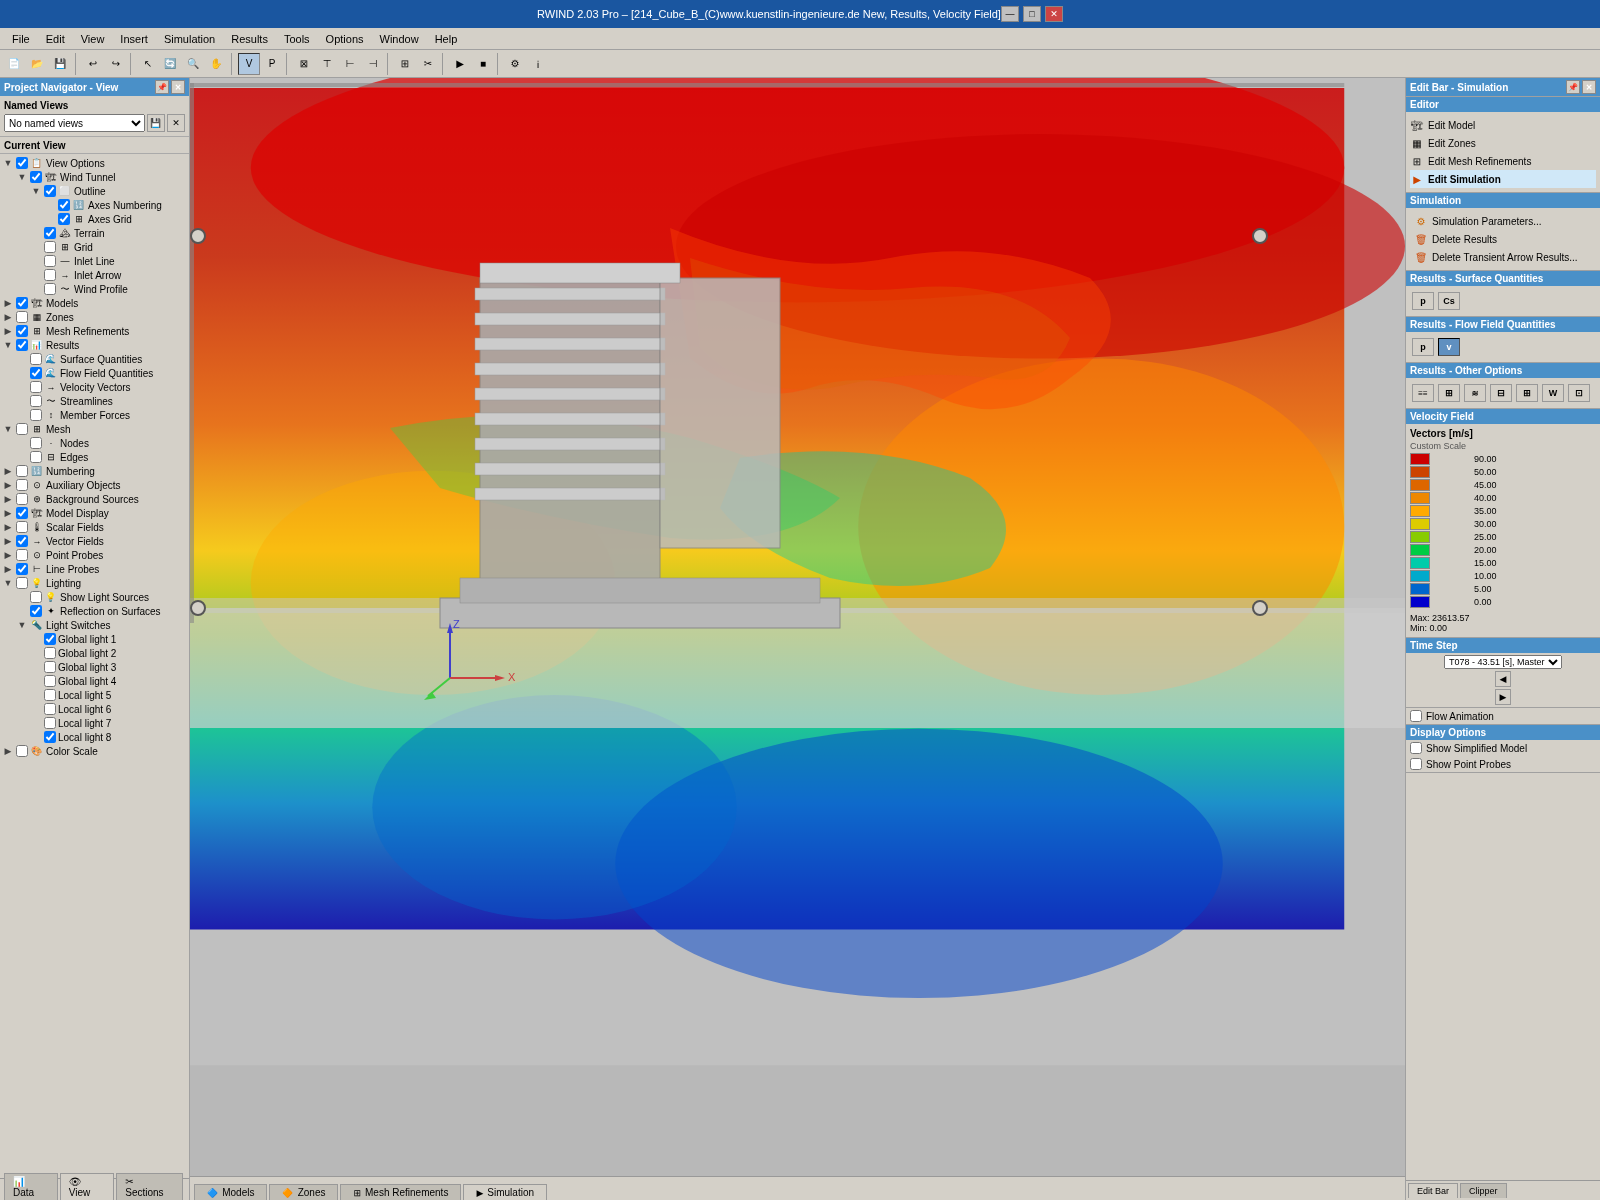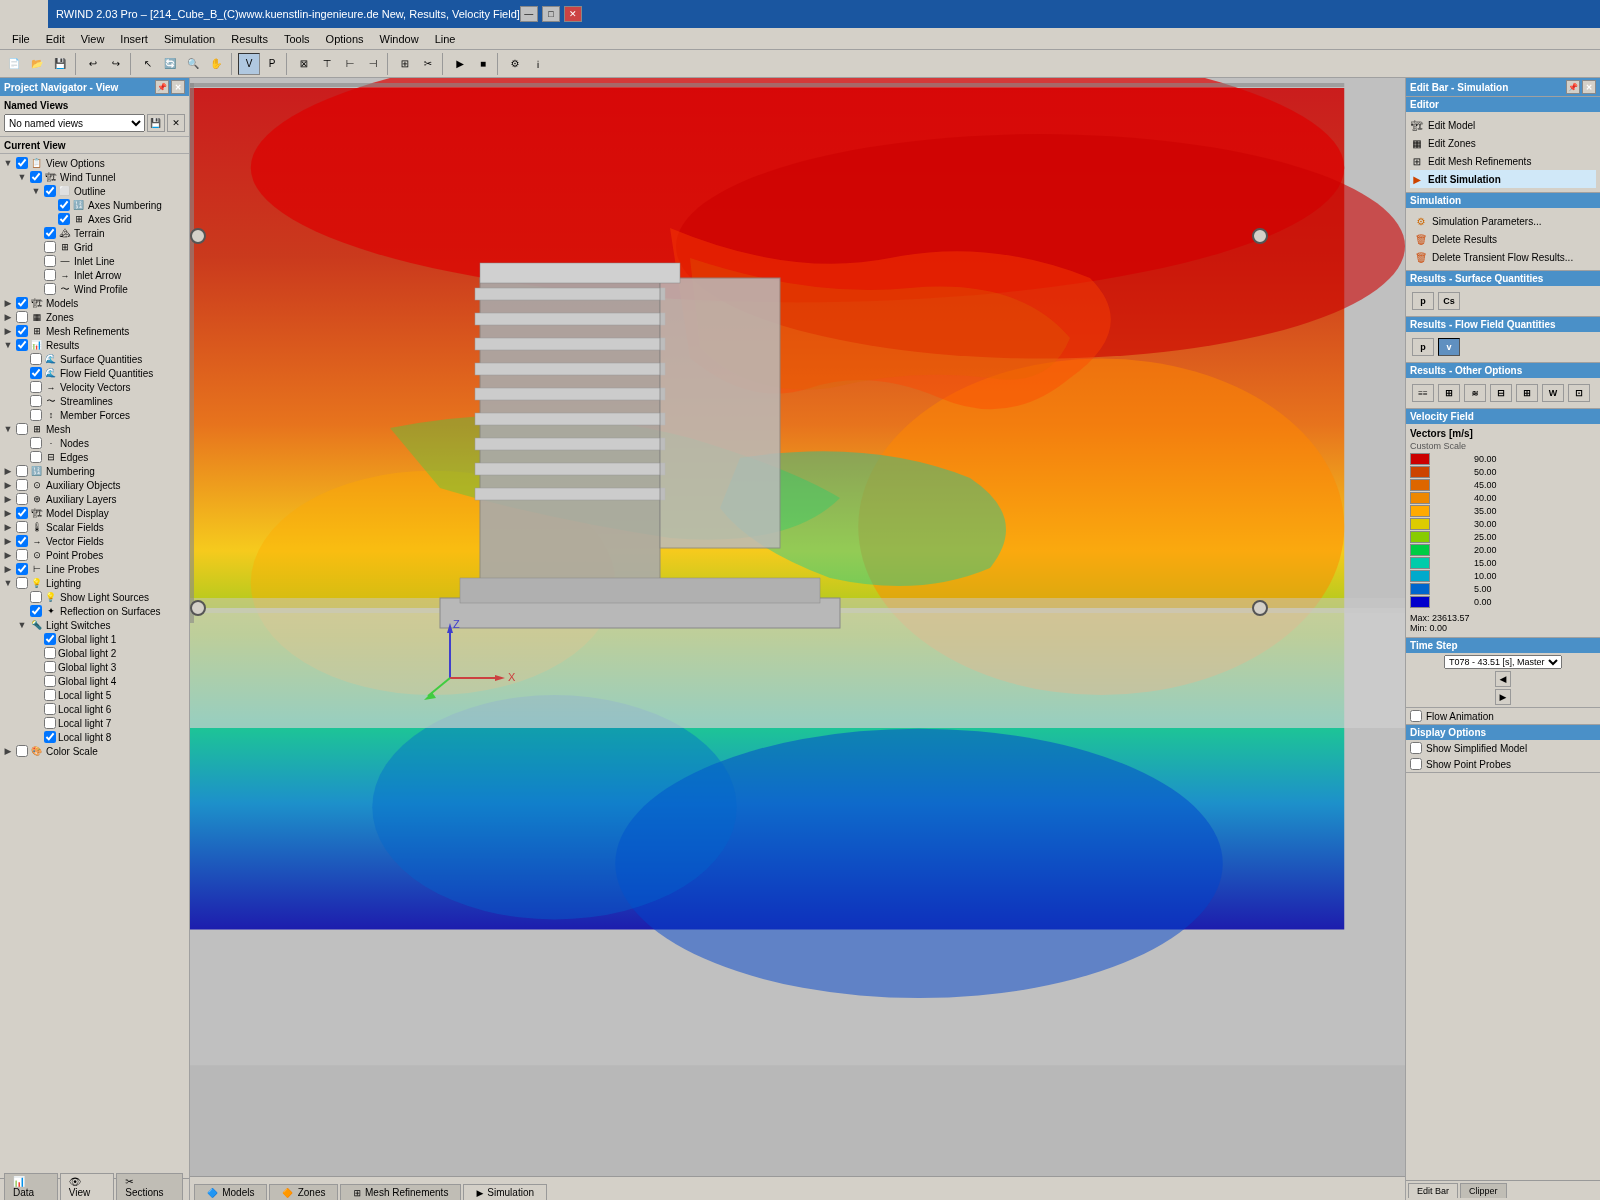--- a/index.html
+++ b/index.html
@@ -1,19 +1,19 @@
 <!DOCTYPE html>
 <html><head>
   <meta charset="utf-8">
   <style>
     * { margin: 0; padding: 0; box-sizing: border-box; }
     body { font-family: 'Segoe UI', Tahoma, Arial, sans-serif; font-size: 11px; background: #d4d0c8; overflow: hidden; width: 1600px; height: 1200px; }
 
     
-    #titlebar { background: #1a56a0; color: white; height: 28px; display: flex; align-items: center; justify-content: flex-start; padding: 0 8px; margin-left: 48px; }
+    #titlebar { background: #1a56a0; color: white; height: 28px; display: flex; align-items: center; justify-content: center; padding: 0 8px; }
     #titlebar-controls { display: flex; gap: 4px; }
     .titlebar-btn { width: 18px; height: 16px; background: #c0c0c0; border: 1px solid #888; font-size: 9px; display: flex; align-items: center; justify-content: center; cursor: pointer; color: #000; }
 
     
     #menubar { background: #d4d0c8; height: 22px; display: flex; align-items: center; border-bottom: 1px solid #a0a0a0; padding: 0 4px; }
     .menu-item { padding: 2px 8px; cursor: pointer; font-size: 11px; }
 
     
     #toolbar { background: #d4d0c8; height: 28px; display: flex; align-items: center; padding: 2px 4px; border-bottom: 1px solid #a0a0a0; gap: 1px; flex-wrap: wrap; overflow: hidden; }
     .tb-btn { width: 22px; height: 22px; background: #d4d0c8; border: 1px solid transparent; display: flex; align-items: center; justify-content: center; cursor: pointer; font-size: 10px; }
@@ -118,21 +118,21 @@
 <div id="menubar">
   <div class="menu-item">File</div>
   <div class="menu-item">Edit</div>
   <div class="menu-item">View</div>
   <div class="menu-item">Insert</div>
   <div class="menu-item">Simulation</div>
   <div class="menu-item">Results</div>
   <div class="menu-item">Tools</div>
   <div class="menu-item">Options</div>
   <div class="menu-item">Window</div>
-  <div class="menu-item">Line</div>
+  <div class="menu-item">Help</div>
 </div>
 
 <div id="toolbar">
   <div class="tb-btn">📄</div>
   <div class="tb-btn">📂</div>
   <div class="tb-btn">💾</div>
   <div class="tb-separator"></div>
   <div class="tb-btn">↩</div>
   <div class="tb-btn">↪</div>
   <div class="tb-separator"></div>
@@ -348,21 +348,21 @@
           <div class="tree-toggle">▶</div>
           <input type="checkbox" class="tree-checkbox" style="">
           <div class="tree-icon">⊙</div>
           <span class="tree-label">Auxiliary Objects</span>
         </div>
 
         <div class="tree-item">
           <div class="tree-toggle">▶</div>
           <input type="checkbox" class="tree-checkbox" style="">
           <div class="tree-icon">⊛</div>
-          <span class="tree-label">Auxiliary Layers</span>
+          <span class="tree-label">Background Sources</span>
         </div>
 
         <div class="tree-item">
           <div class="tree-toggle">▶</div>
           <input type="checkbox" class="tree-checkbox" checked="" style="">
           <div class="tree-icon">🏗</div>
           <span class="tree-label">Model Display</span>
         </div>
 
         <div class="tree-item">
@@ -631,21 +631,21 @@
         <div class="sim-btn">
           <div class="sim-btn-icon" style="color:#cc6600;">⚙</div>
           <span>Simulation Parameters...</span>
         </div>
         <div class="sim-btn">
           <div class="sim-btn-icon" style="color:#cc4400;">🗑</div>
           <span>Delete Results</span>
         </div>
         <div class="sim-btn">
           <div class="sim-btn-icon" style="color:#cc4400;">🗑</div>
-          <span>Delete Transient Flow Results...</span>
+          <span>Delete Transient Arrow Results...</span>
         </div>
       </div>
     </div>
 
     <div class="right-section">
       <div class="right-section-header">
         <span>Results - Surface Quantities</span>
       </div>
       <div class="right-section-content">
         <div class="result-row">

